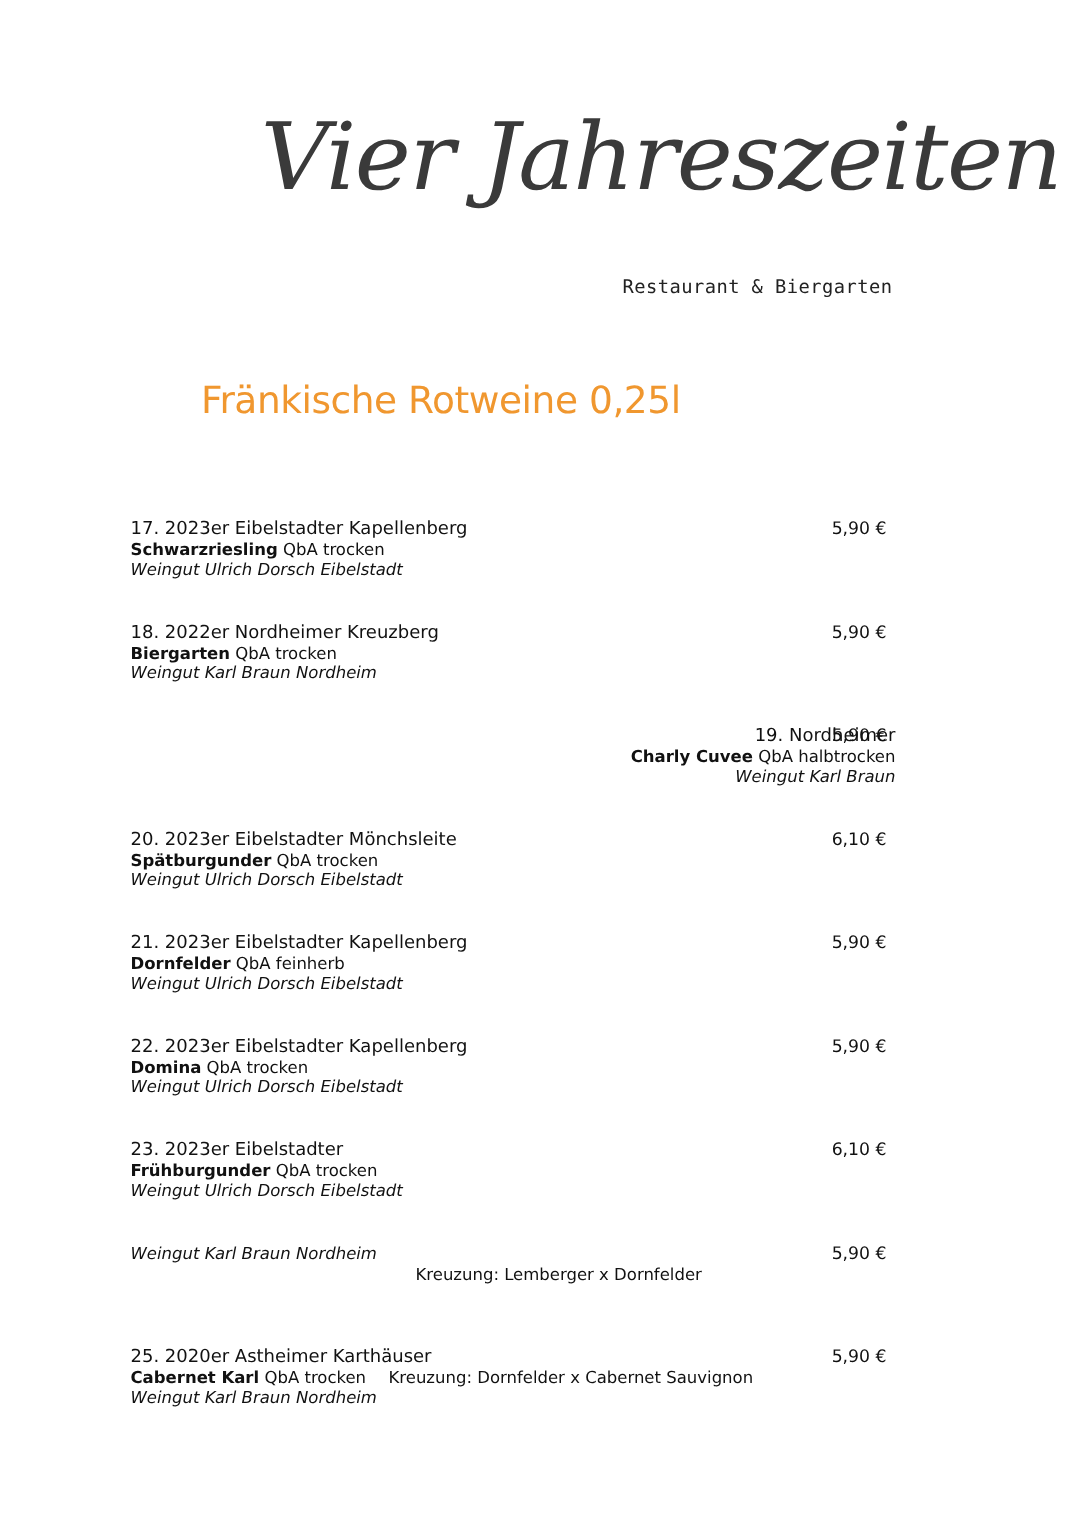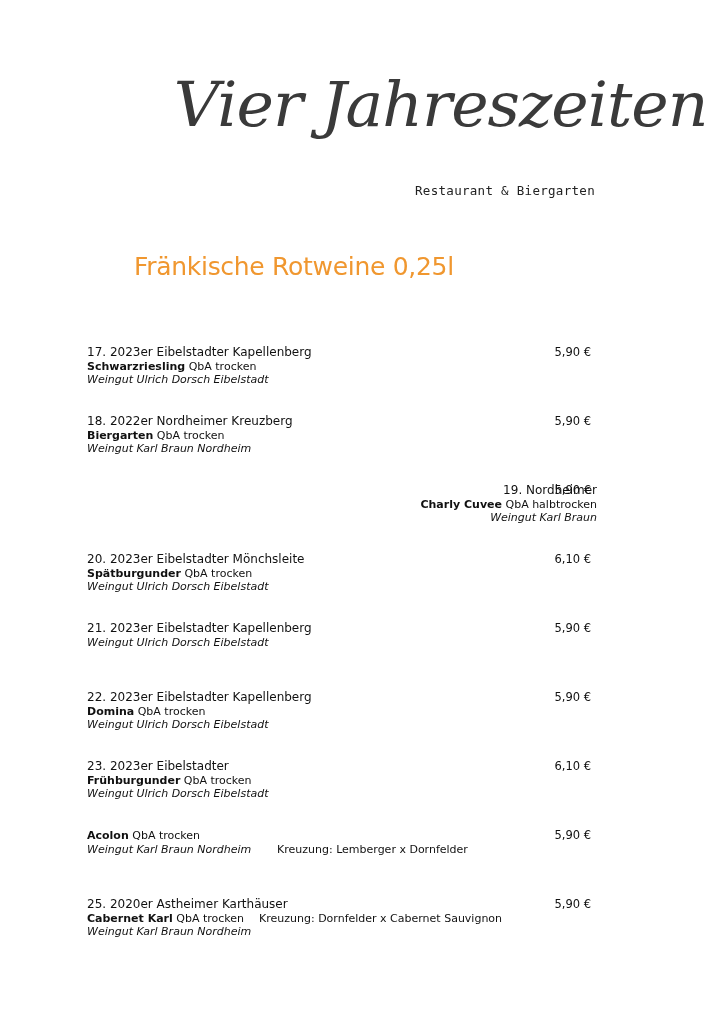--- a/index.html
+++ b/index.html
@@ -50,37 +50,37 @@
       <div class="price">5,90 €</div>
     </div>
     <div class="wine" style="top: 513px;">
       <div class="title">20. 2023er Eibelstadter Mönchsleite</div>
       <div class="grape"><b>Spätburgunder</b> <span>QbA trocken</span></div>
       <div class="producer">Weingut Ulrich Dorsch Eibelstadt</div>
       <div class="price">6,10 €</div>
     </div>
     <div class="wine" style="top: 582px;">
       <div class="title">21. 2023er Eibelstadter Kapellenberg</div>
+      <div class="grape"><b>Dornfelder</b> <span>QbA feinherb</span></div>
       <div class="producer">Weingut Ulrich Dorsch Eibelstadt</div>
       <div class="price">5,90 €</div>
     </div>
     <div class="wine" style="top: 651px;">
       <div class="title">22. 2023er Eibelstadter Kapellenberg</div>
       <div class="grape"><b>Domina</b> <span>QbA trocken</span></div>
       <div class="producer">Weingut Ulrich Dorsch Eibelstadt</div>
       <div class="price">5,90 €</div>
     </div>
     <div class="wine" style="top: 720px;">
       <div class="title">23. 2023er Eibelstadter</div>
       <div class="grape"><b>Frühburgunder</b> <span>QbA trocken</span></div>
       <div class="producer">Weingut Ulrich Dorsch Eibelstadt</div>
       <div class="price">6,10 €</div>
     </div>
     <div class="wine" style="top: 789px;">
-      <div class="grape"><b>Acolon</b> <span>QbA trocken</span></div>
       <div class="producer">Weingut Karl Braun Nordheim</div>
       <div class="price">5,90 €</div>
       <div class="cross" style="left:190px">Kreuzung: Lemberger x Dornfelder</div>
     </div>
     <div class="wine" style="top: 858px;">
       <div class="title">25. 2020er Astheimer Karthäuser</div>
       <div class="grape"><b>Cabernet Karl</b> <span>QbA trocken</span></div>
       <div class="producer">Weingut Karl Braun Nordheim</div>
       <div class="price">5,90 €</div>
       <div class="cross" style="left:172px">Kreuzung: Dornfelder x Cabernet Sauvignon</div>

